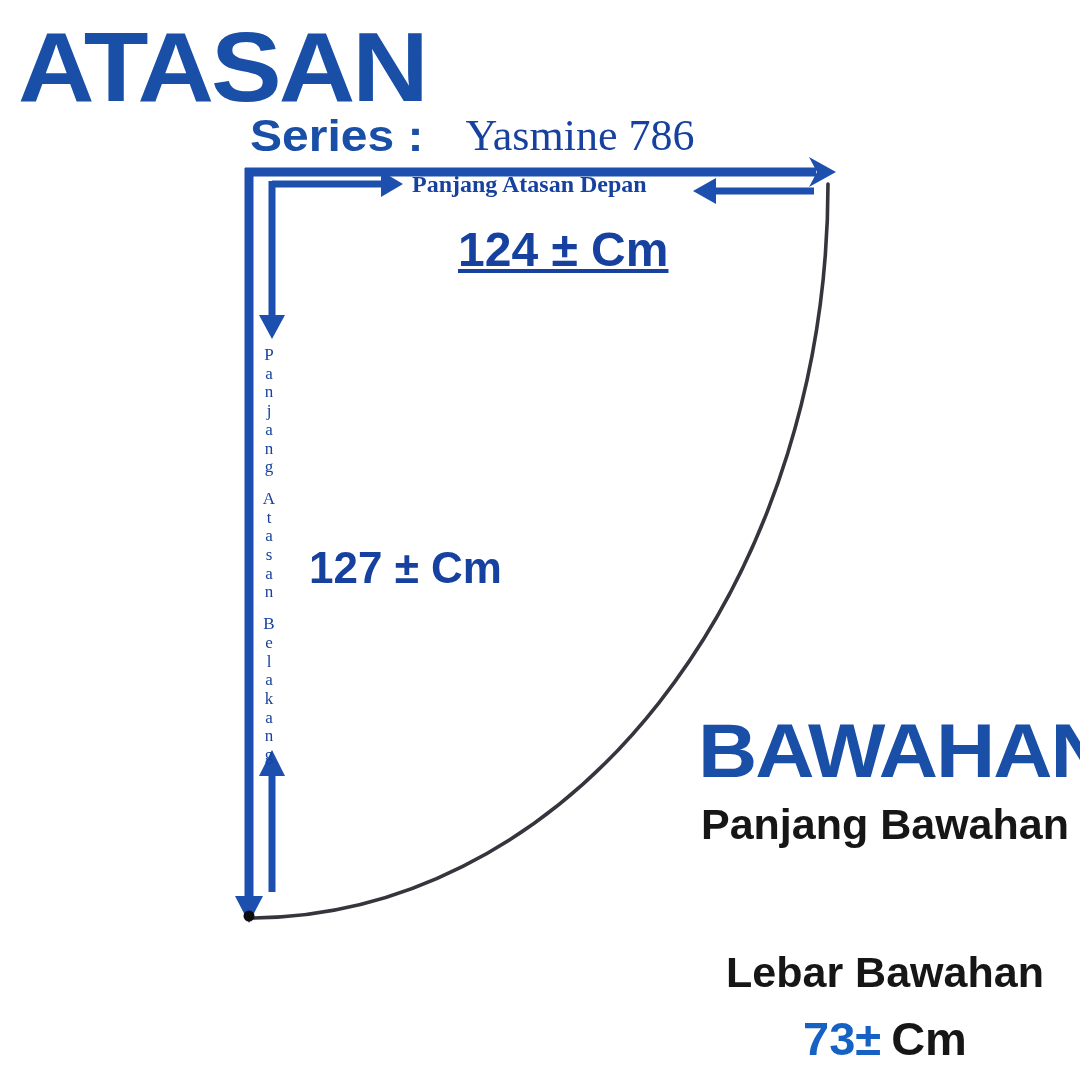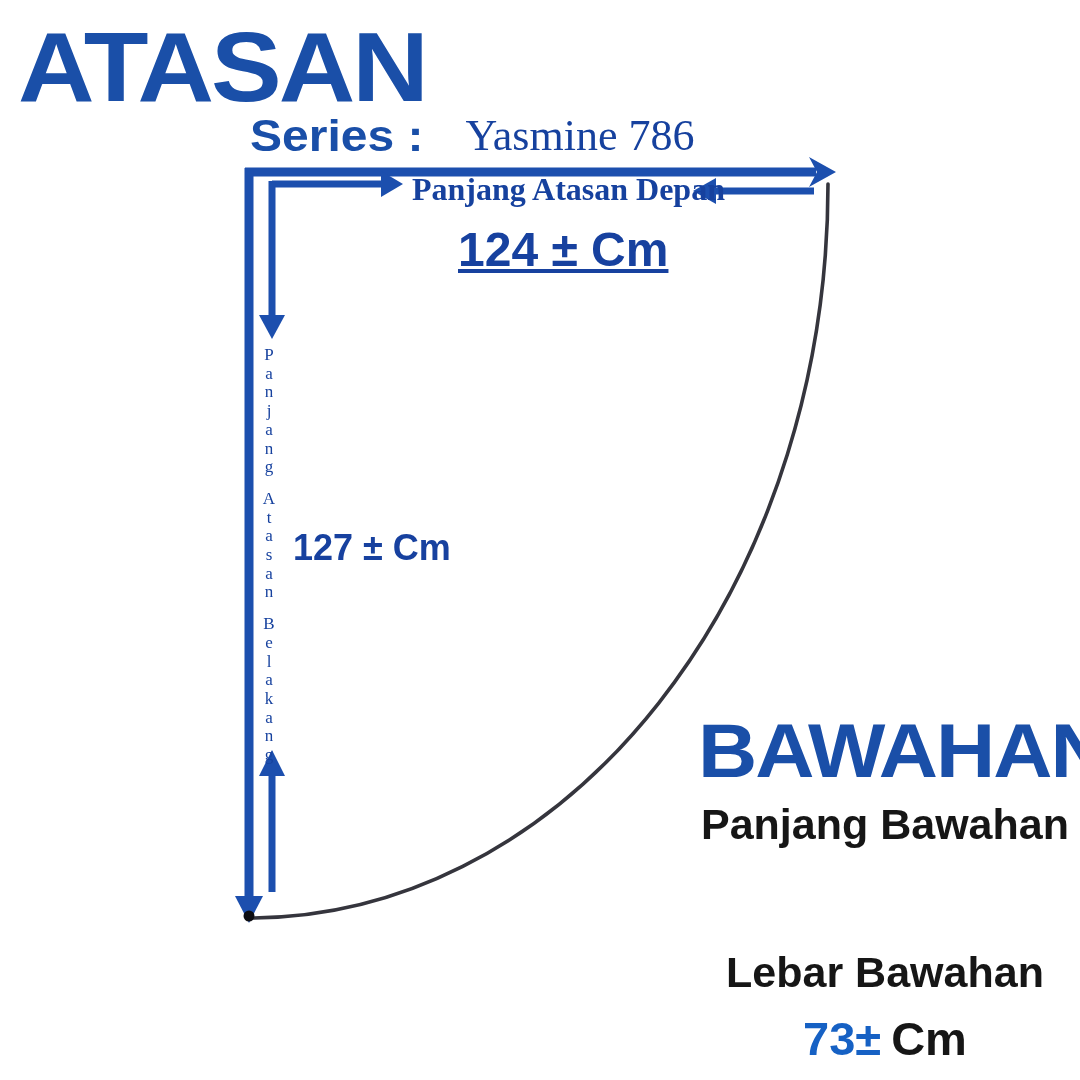--- a/index.html
+++ b/index.html
@@ -34,39 +34,39 @@
     letter-spacing:0px;transform:scaleY(0.92);transform-origin:bottom left;
   }
   .series-value{
     font-family:"Liberation Serif", serif;
     font-size:44px;font-weight:500;color:var(--navy-text);
     margin-left:18px;
   }
   .front-length-label{
     position:absolute;left:412px;top:171px;margin:0;white-space:nowrap;
     font-family:"Liberation Serif", serif;
-    font-size:32px;font-weight:700;color:var(--navy-text);
+    font-size:24px;font-weight:700;color:var(--navy-text);
   }
   .front-length-value{
     position:absolute;left:458px;top:222px;margin:0;white-space:nowrap;
     font-size:48px;font-weight:700;color:var(--num-blue);text-decoration:underline;
   }
   .vertical-label{
     position:absolute;left:256px;top:346px;width:26px;
     display:flex;flex-direction:column;align-items:center;
   }
   .vletter{
     font-family:"Liberation Serif", serif;
     font-size:17px;line-height:18.7px;color:var(--navy-text);
     text-align:center;
   }
   .vgap{display:block;height:13px;}
   .back-length-value{
-    position:absolute;left:293px;top:527px;margin:0;white-space:nowrap;
-    font-size:36px;font-weight:700;color:var(--num-blue);
+    position:absolute;left:293px;top:527px;margin:16px;white-space:nowrap;
+    font-size:44px;font-weight:700;color:var(--num-blue);
   }
   .bawahan-title{
     position:absolute;left:698px;top:714px;margin:0;white-space:nowrap;
     font-size:82px;line-height:1.0;font-weight:800;
     letter-spacing:-2px;color:var(--brand-blue);
     transform:scaleY(0.92);transform-origin:top left;
   }
   .bottom-block{
     position:absolute;left:695px;width:380px;text-align:center;
   }

